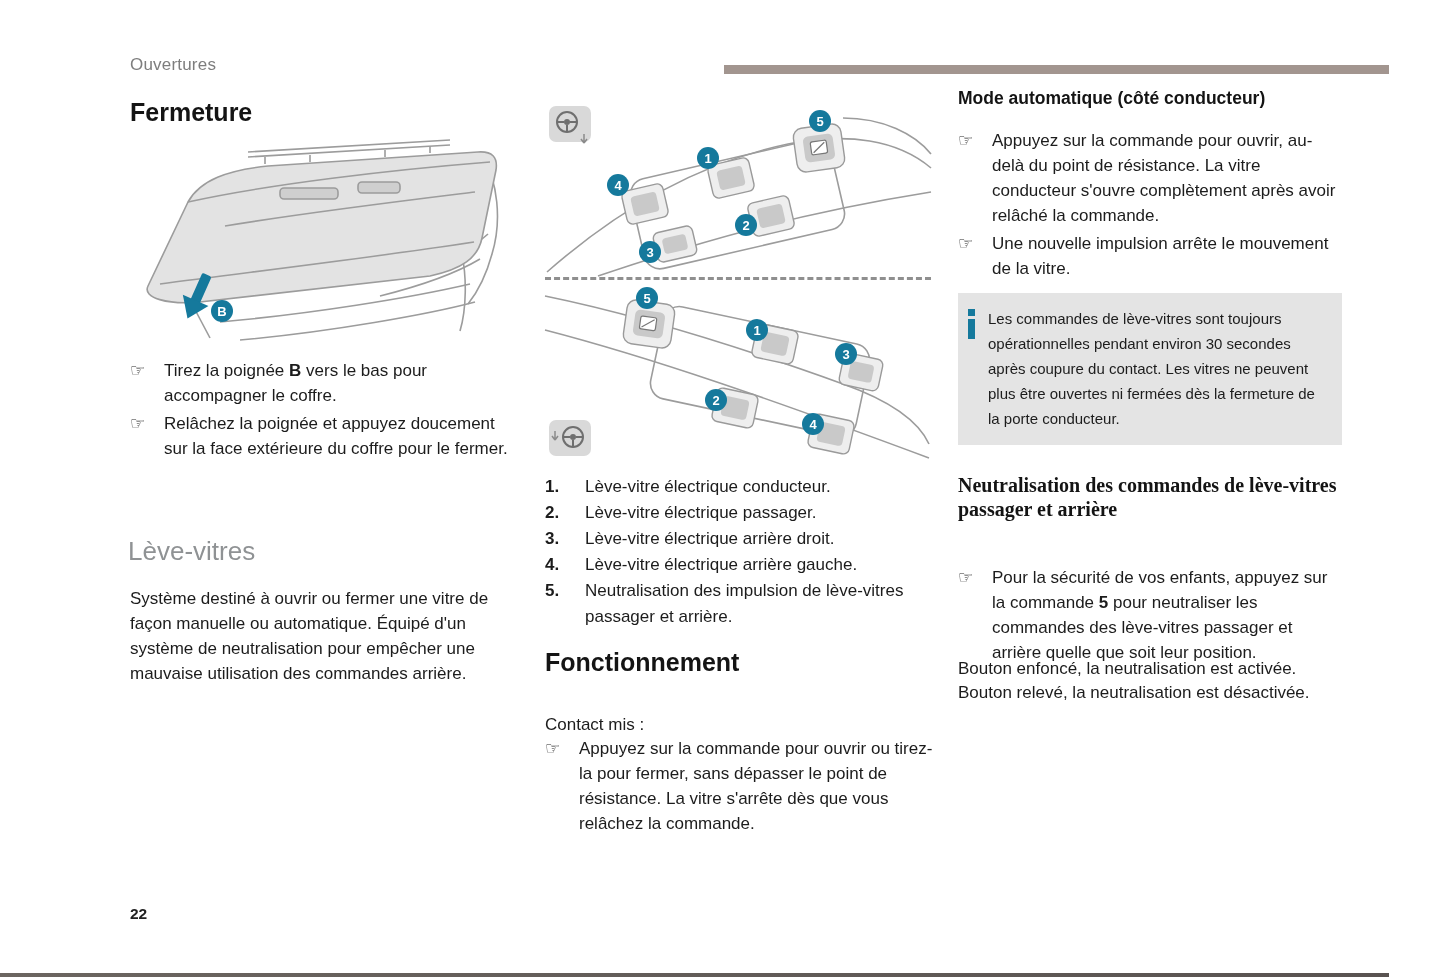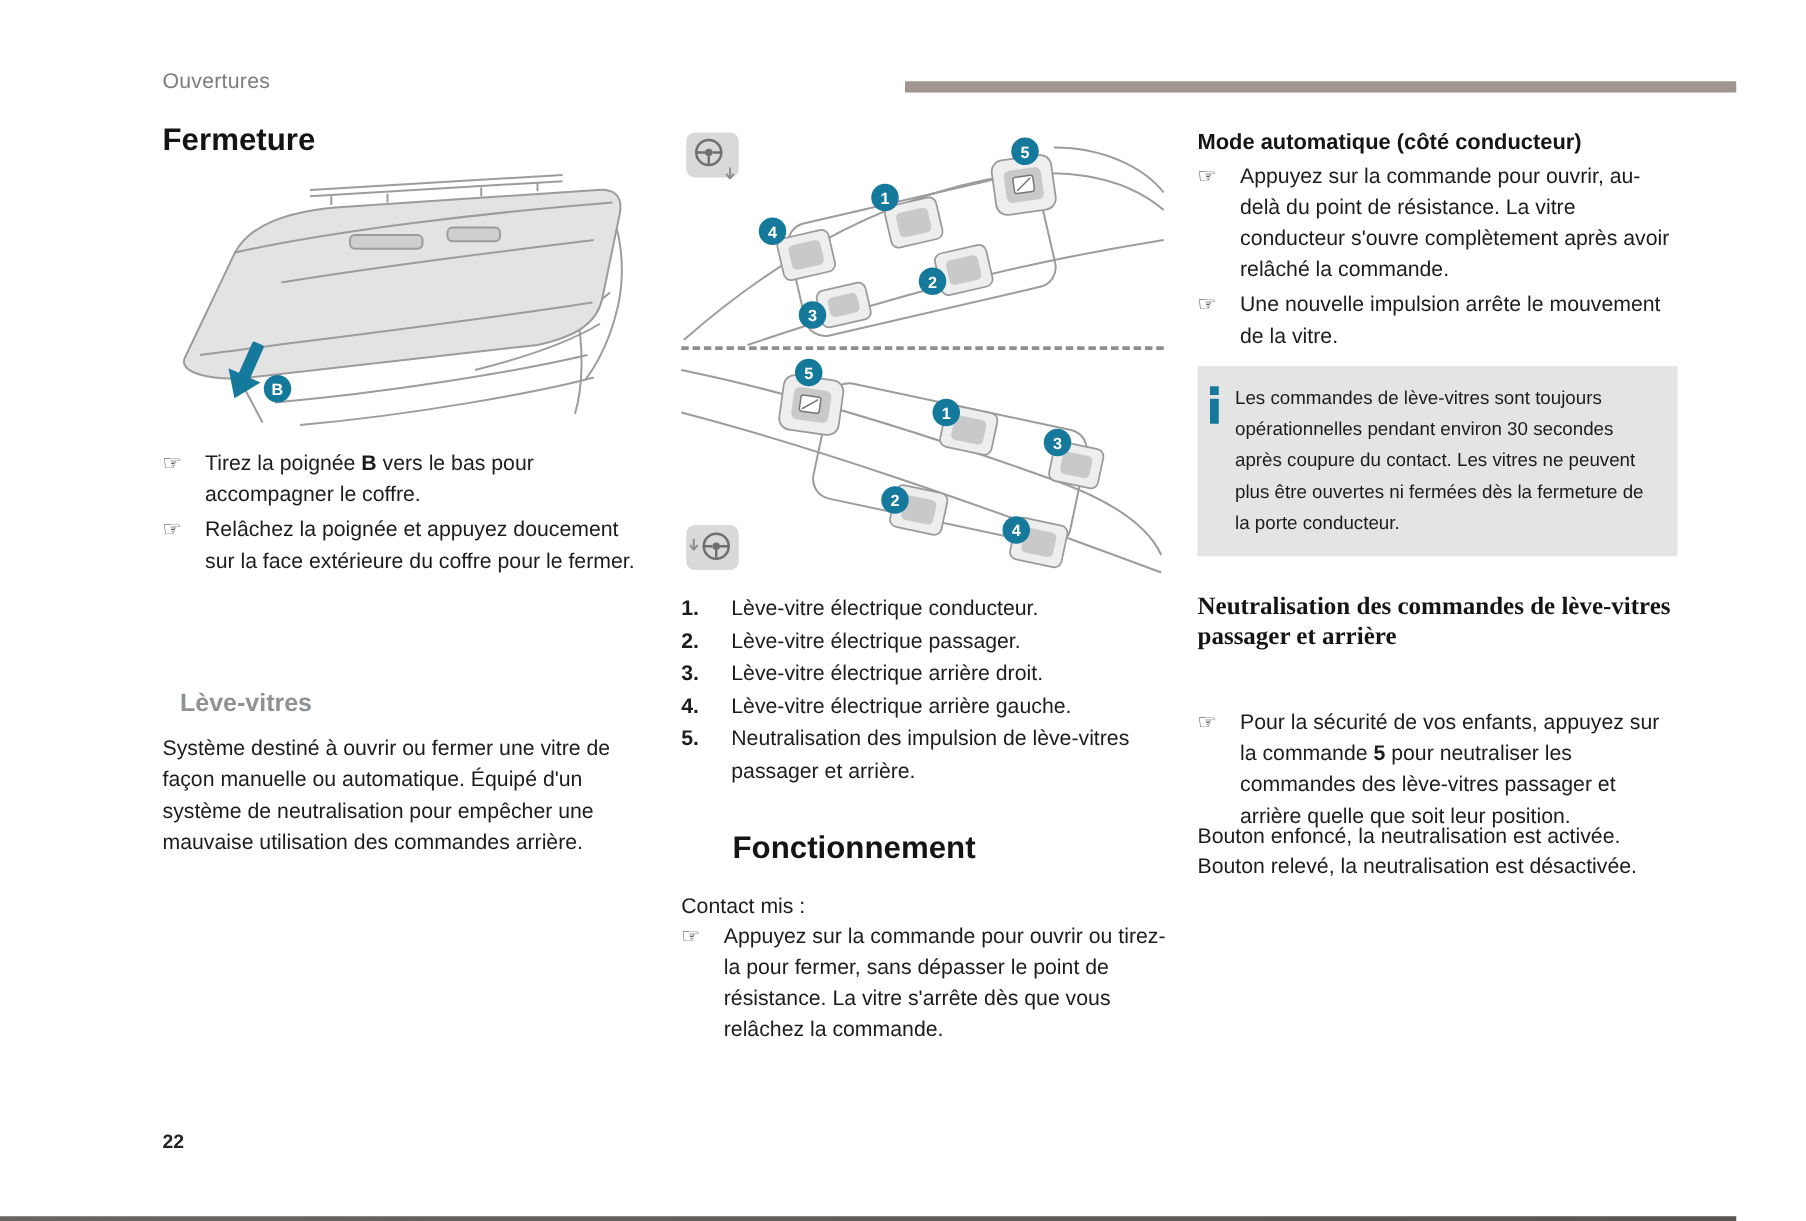--- a/index.html
+++ b/index.html
@@ -11,21 +11,21 @@
   }
   html,body{margin:0;padding:0;background:#ffffff;}
   .page{
     position:relative;width:1389px;height:977px;background:#ffffff;
     font-family:"Liberation Sans", sans-serif;color:var(--ink);overflow:hidden;
   }
   .abs{position:absolute;}
   .hdr{left:130px;top:55px;font-size:17px;color:#7d7d7d;letter-spacing:.2px;}
   .topbar{left:724px;top:65px;width:721px;height:9px;background:var(--bar);}
   .h-black{font-size:25px;font-weight:bold;color:#141414;margin:0;}
-  .h-gray{font-size:20px;font-weight:700;color:var(--gray-head);margin:16px;}
+  .h-gray{font-size:26px;font-weight:400;color:var(--gray-head);margin:0;}
   .h-sub{font-size:17.5px;font-weight:bold;color:#141414;margin:0;}
   .h-sub2{font-size:20px;font-weight:bold;color:#141414;margin:0;line-height:24px;}
   .body-txt{font-size:17px;line-height:25px;margin:0;}
   .bullet-row{display:flex;align-items:flex-start;margin-bottom:3px;}
   .hand{width:34px;flex:none;font-size:17px;line-height:25px;color:#2b2b2b;}
   .btxt{flex:1;font-size:17px;line-height:25px;margin:0;}
   .legend{width:392px;}
   .legend-item{display:flex;align-items:flex-start;}
   .legend-num{width:40px;flex:none;font-weight:bold;font-size:17px;line-height:26px;}
   .legend-txt{flex:1;font-size:17px;line-height:26px;}
@@ -213,30 +213,30 @@
     <div class="legend-item">
       <span class="legend-num">4.</span>
       <span class="legend-txt">Lève-vitre électrique arrière gauche.</span>
     </div>
     <div class="legend-item">
       <span class="legend-num">5.</span>
       <span class="legend-txt">Neutralisation des impulsion de lève-vitres passager et arrière.</span>
     </div>
   </div>
 
-  <h2 class="abs h-black" style="left:545px;top:664px;margin-left:41px;">Fonctionnement</h2>
+  <h2 class="abs h-black" style="left:545px;top:648px;">Fonctionnement</h2>
   <p class="abs body-txt" style="left:545px;top:712px;">Contact mis :</p>
   <div class="abs" style="left:545px;top:736px;width:392px;">
     <div class="bullet-row">
       <span class="hand">☞</span>
       <p class="btxt">Appuyez sur la commande pour ouvrir ou tirez-la pour fermer, sans dépasser le point de résistance. La vitre s'arrête dès que vous relâchez la commande.</p>
     </div>
   </div>
 
-  <h3 class="abs h-sub" style="left:958px;top:103px;">Mode automatique (côté conducteur)</h3>
+  <h3 class="abs h-sub" style="left:958px;top:88px;">Mode automatique (côté conducteur)</h3>
   <div class="abs" style="left:958px;top:128px;width:386px;">
     <div class="bullet-row">
       <span class="hand">☞</span>
       <p class="btxt">Appuyez sur la commande pour ouvrir, au-delà du point de résistance. La vitre conducteur s'ouvre complètement après avoir relâché la commande.</p>
     </div>
     <div class="bullet-row">
       <span class="hand">☞</span>
       <p class="btxt">Une nouvelle impulsion arrête le mouvement de la vitre.</p>
     </div>
   </div>

